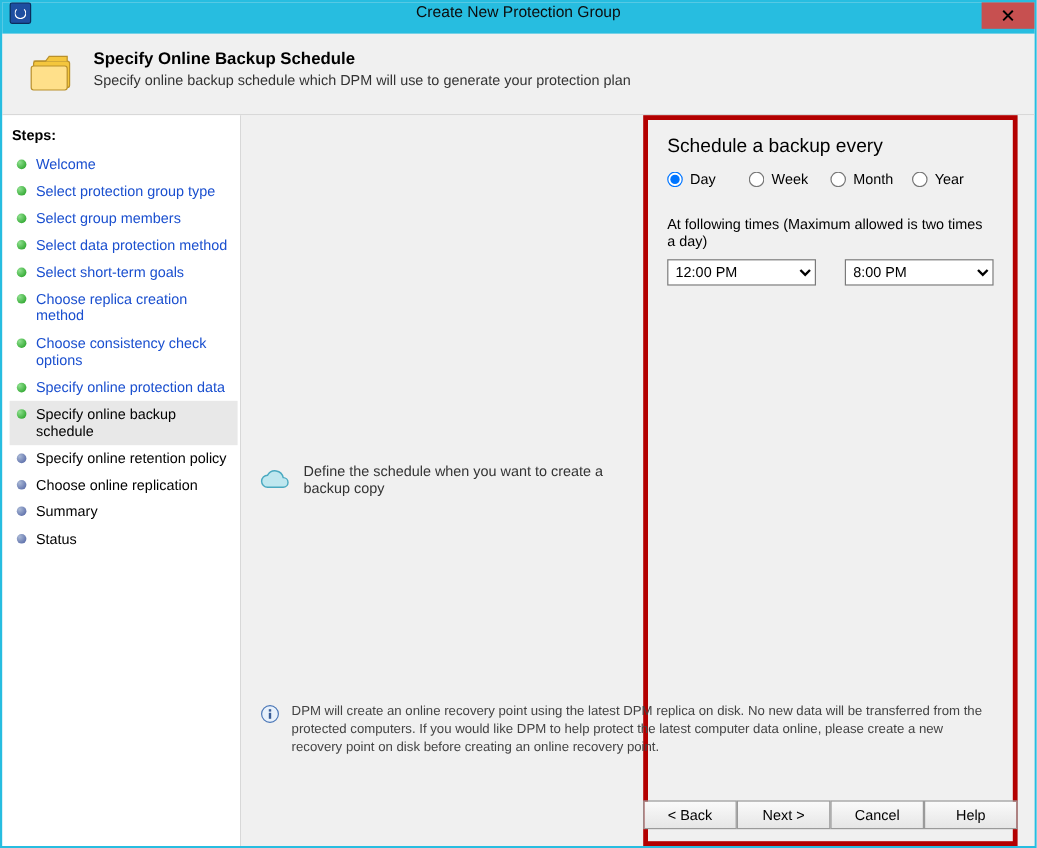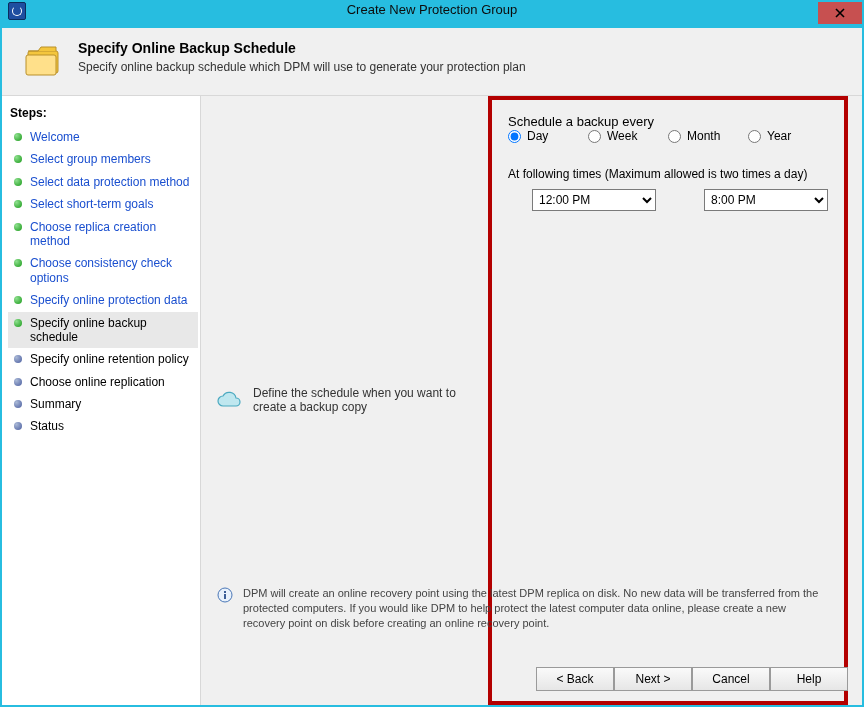--- a/index.html
+++ b/index.html
@@ -24,27 +24,27 @@
   .bullet.pending{background:radial-gradient(circle at 30% 30%,#aab9d6,#4b5ea0);}
   .step a{color:#1a4fcf;text-decoration:none;}
   .step.current{background:#e8e8e8;}
   .step.current span{color:#000;}
   .step span{color:#000;}
   .content{flex:1;background:#f0f0f0;position:relative;display:flex;flex-direction:row;}
   .hint-row{display:flex;align-items:center;padding:8px 14px 10px 14px;gap:10px;}
   .cloud-icon{flex:0 0 auto;}
   .hint-text{font-size:12px;color:#333;}
   .red-box{margin:0 14px;border:4px solid #b30000;padding:14px 16px 18px 16px;background:#f0f0f0;}
-  .section-label{font-size:13px;}
+  .section-label{font-size:16px;margin-bottom:10px;}
   .radio-row{display:flex;gap:0;margin-bottom:24px;}
   .radio-item{display:flex;align-items:center;gap:6px;width:25%;font-size:12px;}
   .radio-item input{margin:0;}
   .times-label{font-size:12px;margin-bottom:8px;}
   .time-row{display:flex;gap:24px;}
-  select.time{height:22px;width:124px;font-size:12px;background:#fff;border:1px solid #7a7a7a;padding:1px 2px;margin-left:24px;}
+  select.time{height:22px;width:124px;font-size:12px;background:#fff;border:1px solid #7a7a7a;padding:1px 2px;}
   .info-row{display:flex;align-items:flex-start;gap:10px;padding:0 16px;position:absolute;left:0;right:16px;bottom:74px;}
   .info-row .i-icon{width:16px;height:16px;flex:0 0 auto;margin-top:1px;}
   .info-text{font-size:11px;color:#444;line-height:1.35;}
   .button-bar{position:absolute;right:14px;bottom:14px;display:flex;}
   .btn{min-width:78px;height:24px;border:1px solid #9a9a9a;background:linear-gradient(#fafafa,#e6e6e6);font-size:12px;color:#000;cursor:default;padding:0 12px;}
 </style>
 </head>
 <body>
 
 <div class="window">
@@ -74,20 +74,24 @@
   </div>
 
   <div class="body">
 
     <div class="sidebar">
       <div class="sidebar-title">Steps:</div>
       <div id="steps-container">
           <div class="step">
             <div class="bullet done"></div>
             <a href="#">Welcome</a>
+          </div>
+          <div class="step">
+            <div class="bullet done"></div>
+            <a href="#">Select protection group type</a>
           </div>
           <div class="step">
             <div class="bullet done"></div>
             <a href="#">Select group members</a>
           </div>
           <div class="step">
             <div class="bullet done"></div>
             <a href="#">Select data protection method</a>
           </div>
           <div class="step">

